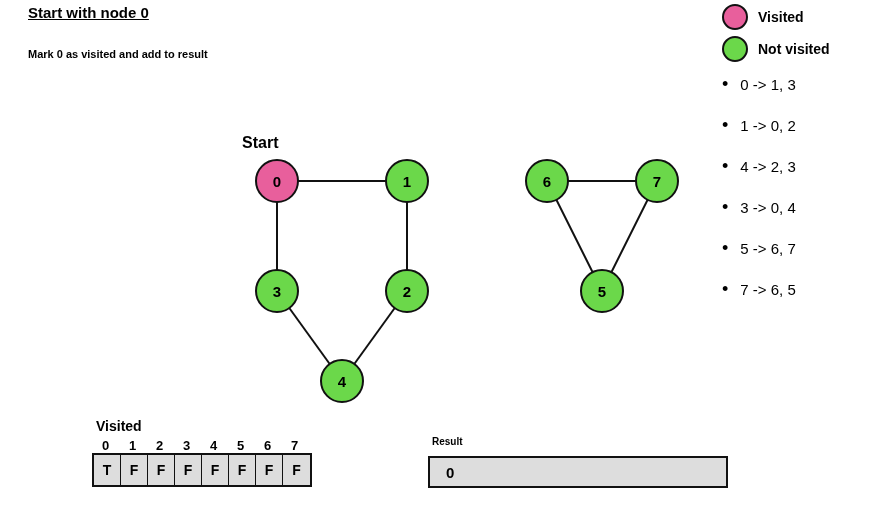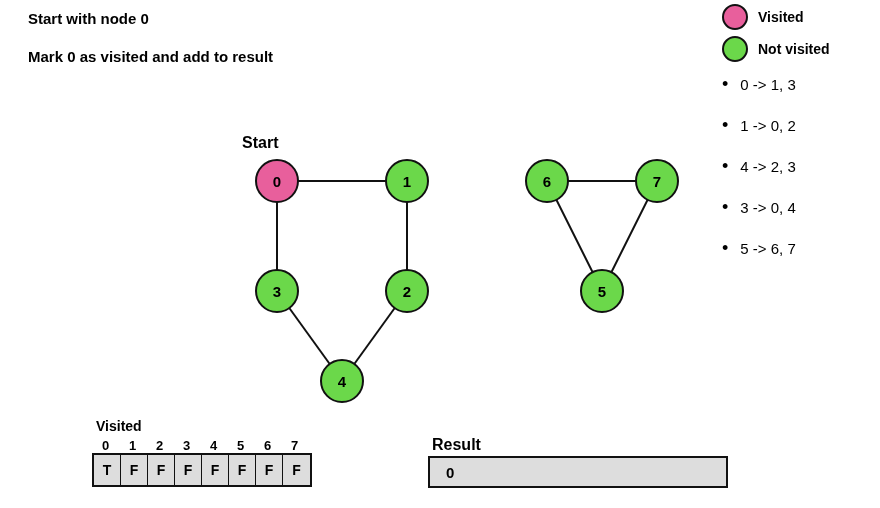--- a/index.html
+++ b/index.html
@@ -7,31 +7,32 @@
     margin: 0;
     padding: 0;
     font-family: Arial, Helvetica, sans-serif;
     background: #fff;
     width: 880px;
     height: 508px;
     position: relative;
   }
   .title1 {
     position: absolute;
-    top: 10px;
+    top: 4px;
     left: 28px;
     font-weight: bold;
     font-size: 15px;
+    text-decoration: underline;
   }
   .title2 {
     position: absolute;
     top: 48px;
     left: 28px;
     font-weight: bold;
-    font-size: 15px;
+    font-size: 11px;
   }
   .start-label {
     position: absolute;
     top: 134px;
     left: 242px;
     font-weight: bold;
     font-size: 16px;
   }
   .node {
     position: absolute;
@@ -124,21 +125,21 @@
     justify-content: center;
     font-weight: bold;
     font-size: 14px;
   }
   .arr-cell:last-child { border-right: none; }
   .result-label {
     position: absolute;
     top: 436px;
     left: 432px;
     font-weight: bold;
-    font-size: 16px;
+    font-size: 10px;
   }
   .result-box {
     position: absolute;
     top: 456px;
     left: 428px;
     width: 300px;
     height: 32px;
     border: 2px solid #111;
     background: #ddd;
     display: flex;
@@ -186,20 +187,21 @@
     <div class="legend-label">Not visited</div>
   </div>
 </div>
 
 <div class="adjlist">
   <div class="adj-item">0 -&gt; 1, 3</div>
   <div class="adj-item">1 -&gt; 0, 2</div>
   <div class="adj-item">4 -&gt; 2, 3</div>
   <div class="adj-item">3 -&gt; 0, 4</div>
   <div class="adj-item">5 -&gt; 6, 7</div>
+  <div class="adj-item">7 -&gt; 6, 5</div>
 </div>
 
 <div class="visited-label">Visited</div>
 <div class="visited-array">
   <div class="arr-indices">
     <div class="arr-idx">0</div>
     <div class="arr-idx">1</div>
     <div class="arr-idx">2</div>
     <div class="arr-idx">3</div>
     <div class="arr-idx">4</div>

